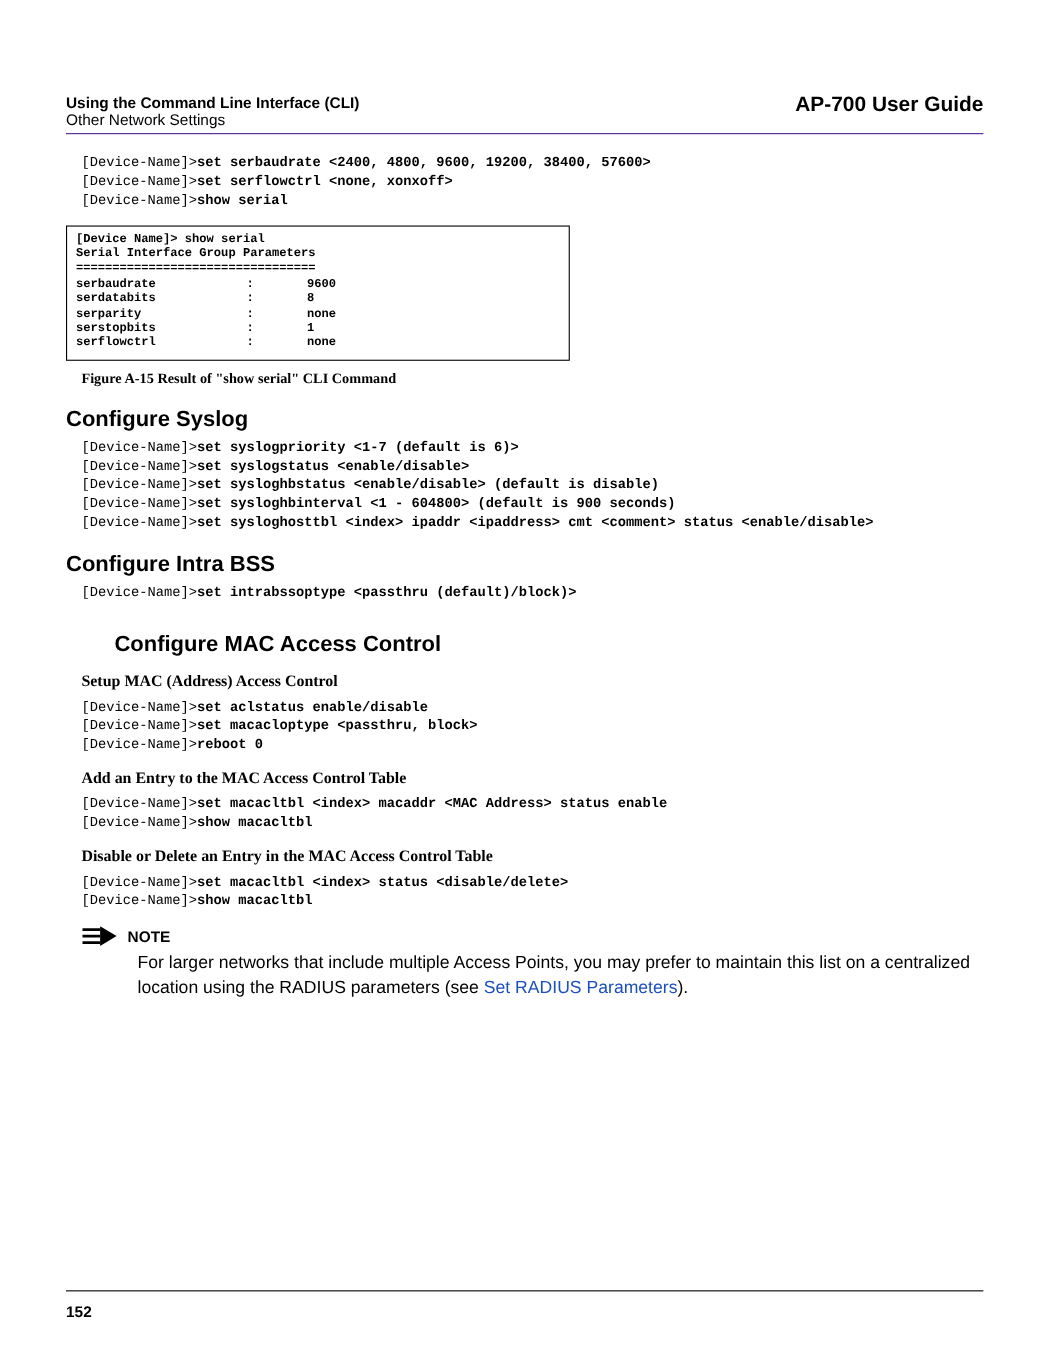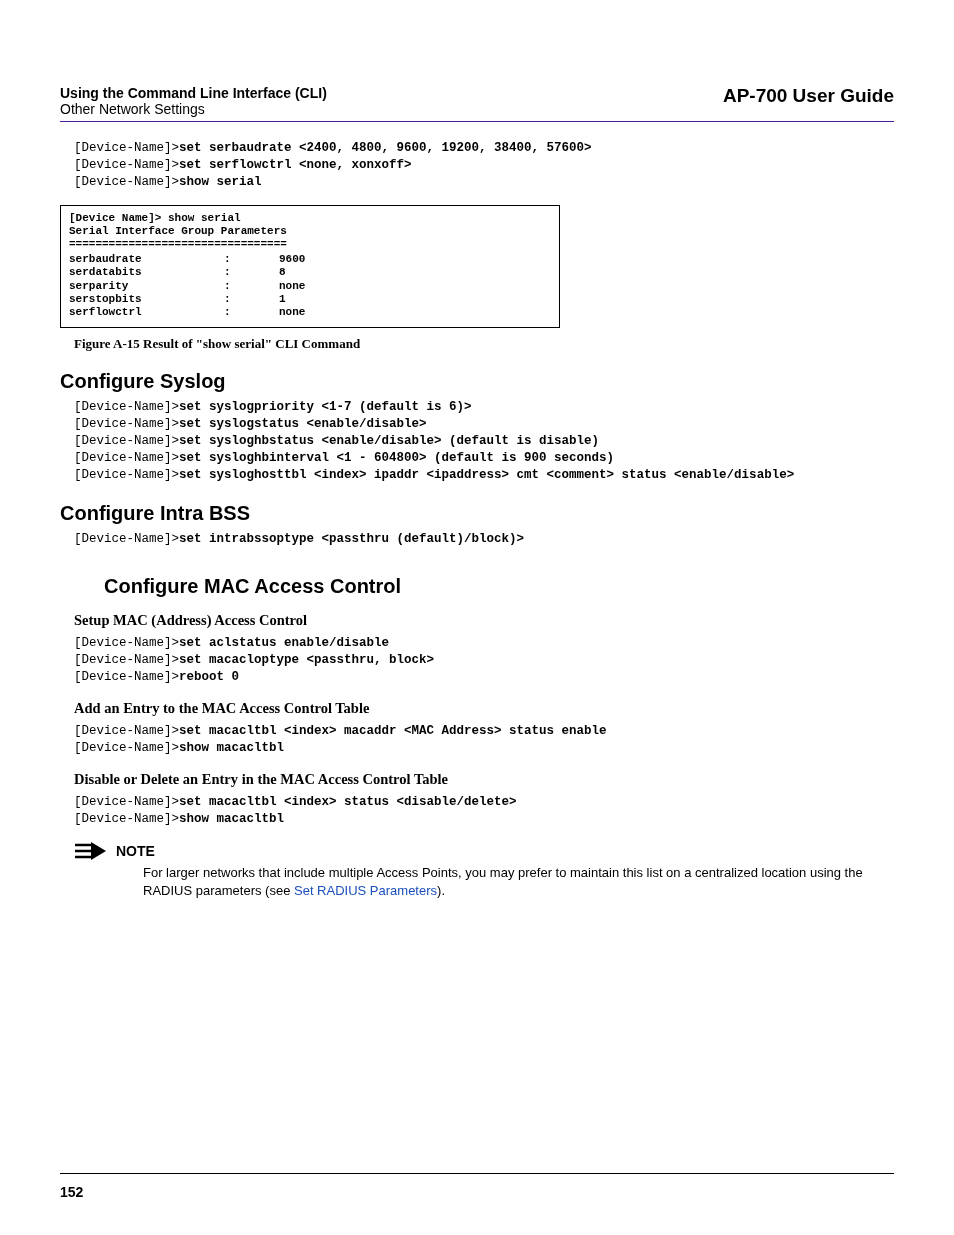--- a/index.html
+++ b/index.html
@@ -37,21 +37,21 @@
       font-size: 12.5px;
       line-height: 1.35;
       margin-left: 14px;
       white-space: pre;
     }
     .cli-block .bold { font-weight: bold; }
     .figure-box {
       border: 1px solid #000;
       margin: 14px 0 8px 0;
       padding: 6px 8px 8px 8px;
-      width: 500px;
+      width: 458px;
       font-family: "Courier New", monospace;
       font-size: 11px;
       line-height: 1.2;
     }
     .figure-box .hdr { font-weight: bold; }
     .fig-tbl { display: table; border-collapse: collapse; margin-top: 2px; }
     .fig-row { display: table-row; }
     .fig-cell { display: table-cell; font-weight: bold; }
     .fig-cell.label { width: 155px; }
     .fig-cell.colon { width: 55px; }
@@ -83,23 +83,23 @@
       margin-right: 8px;
       display: flex;
       align-items: center;
       justify-content: flex-start;
     }
     .note-label {
       font-weight: bold;
       font-size: 14px;
     }
     .note-body {
-      font-size: 13px;
+      font-size: 16px;
       line-height: 1.45;
-      margin-left: 83px;
+      margin-left: 65px;
       margin-right: 5px;
     }
     .note-body a { color: #1a4fbd; text-decoration: none; }
     .page-footer {
       position: absolute;
       bottom: 35px;
       left: 60px;
       right: 60px;
       border-top: 1px solid #000;
       padding-top: 10px;

